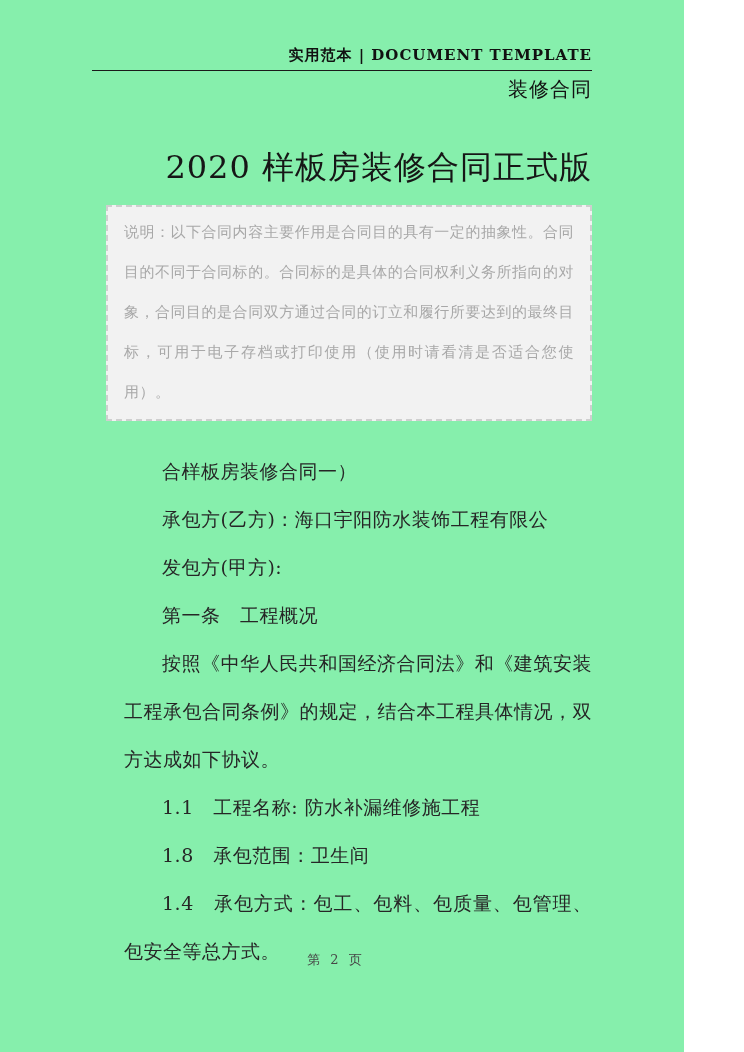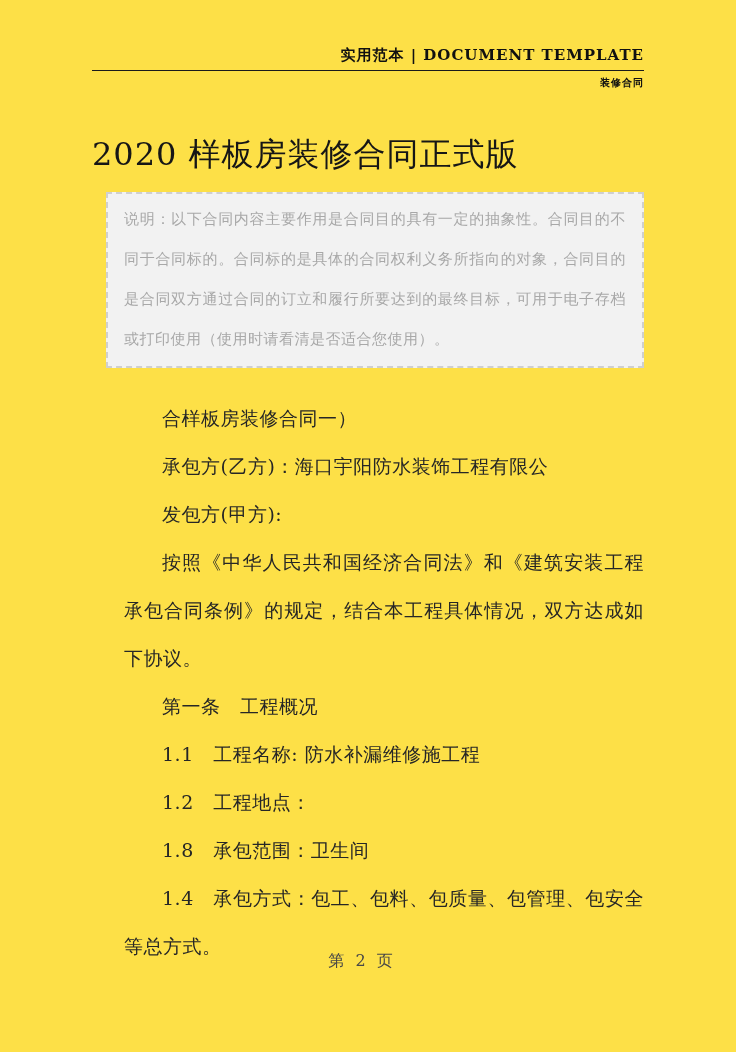--- a/index.html
+++ b/index.html
@@ -4,51 +4,51 @@
 <style>
   * { box-sizing: border-box; }
   html, body { margin: 0; padding: 0; background: #ffffff; }
   body {
     width: 744px; height: 1052px;
     font-family: "DejaVu Serif", "Liberation Serif", serif;
     -webkit-font-smoothing: antialiased;
   }
   .page {
     position: relative;
-    width: 736px; height: 1052px;
-    background: #fde047;
+    width: 684px; height: 1052px;
+    background: #86efac;
     overflow: hidden;
   }
   .content { margin: 0 92px; }
 
   
   .header { padding-top: 46px; }
   .header-brand {
     text-align: right;
     font-size: 15px;
     font-weight: bold;
     color: #111111;
     letter-spacing: 1px;
     padding-bottom: 5px;
     border-bottom: 1.5px solid #1a1a1a;
     white-space: nowrap;
   }
   .header-doctype {
     text-align: right;
-    font-size: 10px;
-    font-weight: bold;
+    font-size: 20px;
+    font-weight: normal;
     color: #111111;
     letter-spacing: 1px;
     margin-top: 5px;
   }
 
   
   .doc-title {
     margin: 44px 0 0 0;
-    text-align: left;
+    text-align: right;
     font-size: 32px;
     font-weight: 500;
     color: #161616;
     letter-spacing: 1px;
     line-height: 1.25;
   }
 
   
   .notice-box {
     margin-top: 18px;
@@ -80,21 +80,21 @@
     text-align: justify;
     letter-spacing: 0.5px;
   }
 
   
   .footer {
     position: absolute;
     left: 0; right: 12px;
     top: 951px;
     text-align: center;
-    font-size: 16px;
+    font-size: 13px;
     color: #474747;
     letter-spacing: 3px;
   }
 </style>
 </head>
 <body>
 
 <div class="page">
   <div class="content">
 
@@ -106,24 +106,23 @@
     <h1 class="doc-title">2020 样板房装修合同正式版</h1>
 
     <div class="notice-box">
       <p class="notice-text">说明：以下合同内容主要作用是合同目的具有一定的抽象性。合同目的不同于合同标的。合同标的是具体的合同权利义务所指向的对象，合同目的是合同双方通过合同的订立和履行所要达到的最终目标，可用于电子存档或打印使用（使用时请看清是否适合您使用）。</p>
     </div>
 
     <div class="body-text">
       <p>合样板房装修合同一）</p>
       <p>承包方(乙方)：海口宇阳防水装饰工程有限公</p>
       <p>发包方(甲方):</p>
+      <p>第一条　工程概况</p>
       <p>按照《中华人民共和国经济合同法》和《建筑安装工程承包合同条例》的规定，结合本工程具体情况，双方达成如下协议。</p>
-      <p>第一条　工程概况</p>
       <p>1.1　工程名称: 防水补漏维修施工程</p>
-      <p>1.2　工程地点：</p>
       <p>1.8　承包范围：卫生间</p>
       <p>1.4　承包方式：包工、包料、包质量、包管理、包安全等总方式。</p>
     </div>
 
   </div>
 
   <div class="footer">
     <span>第 2 页</span>
   </div>
 </div>

